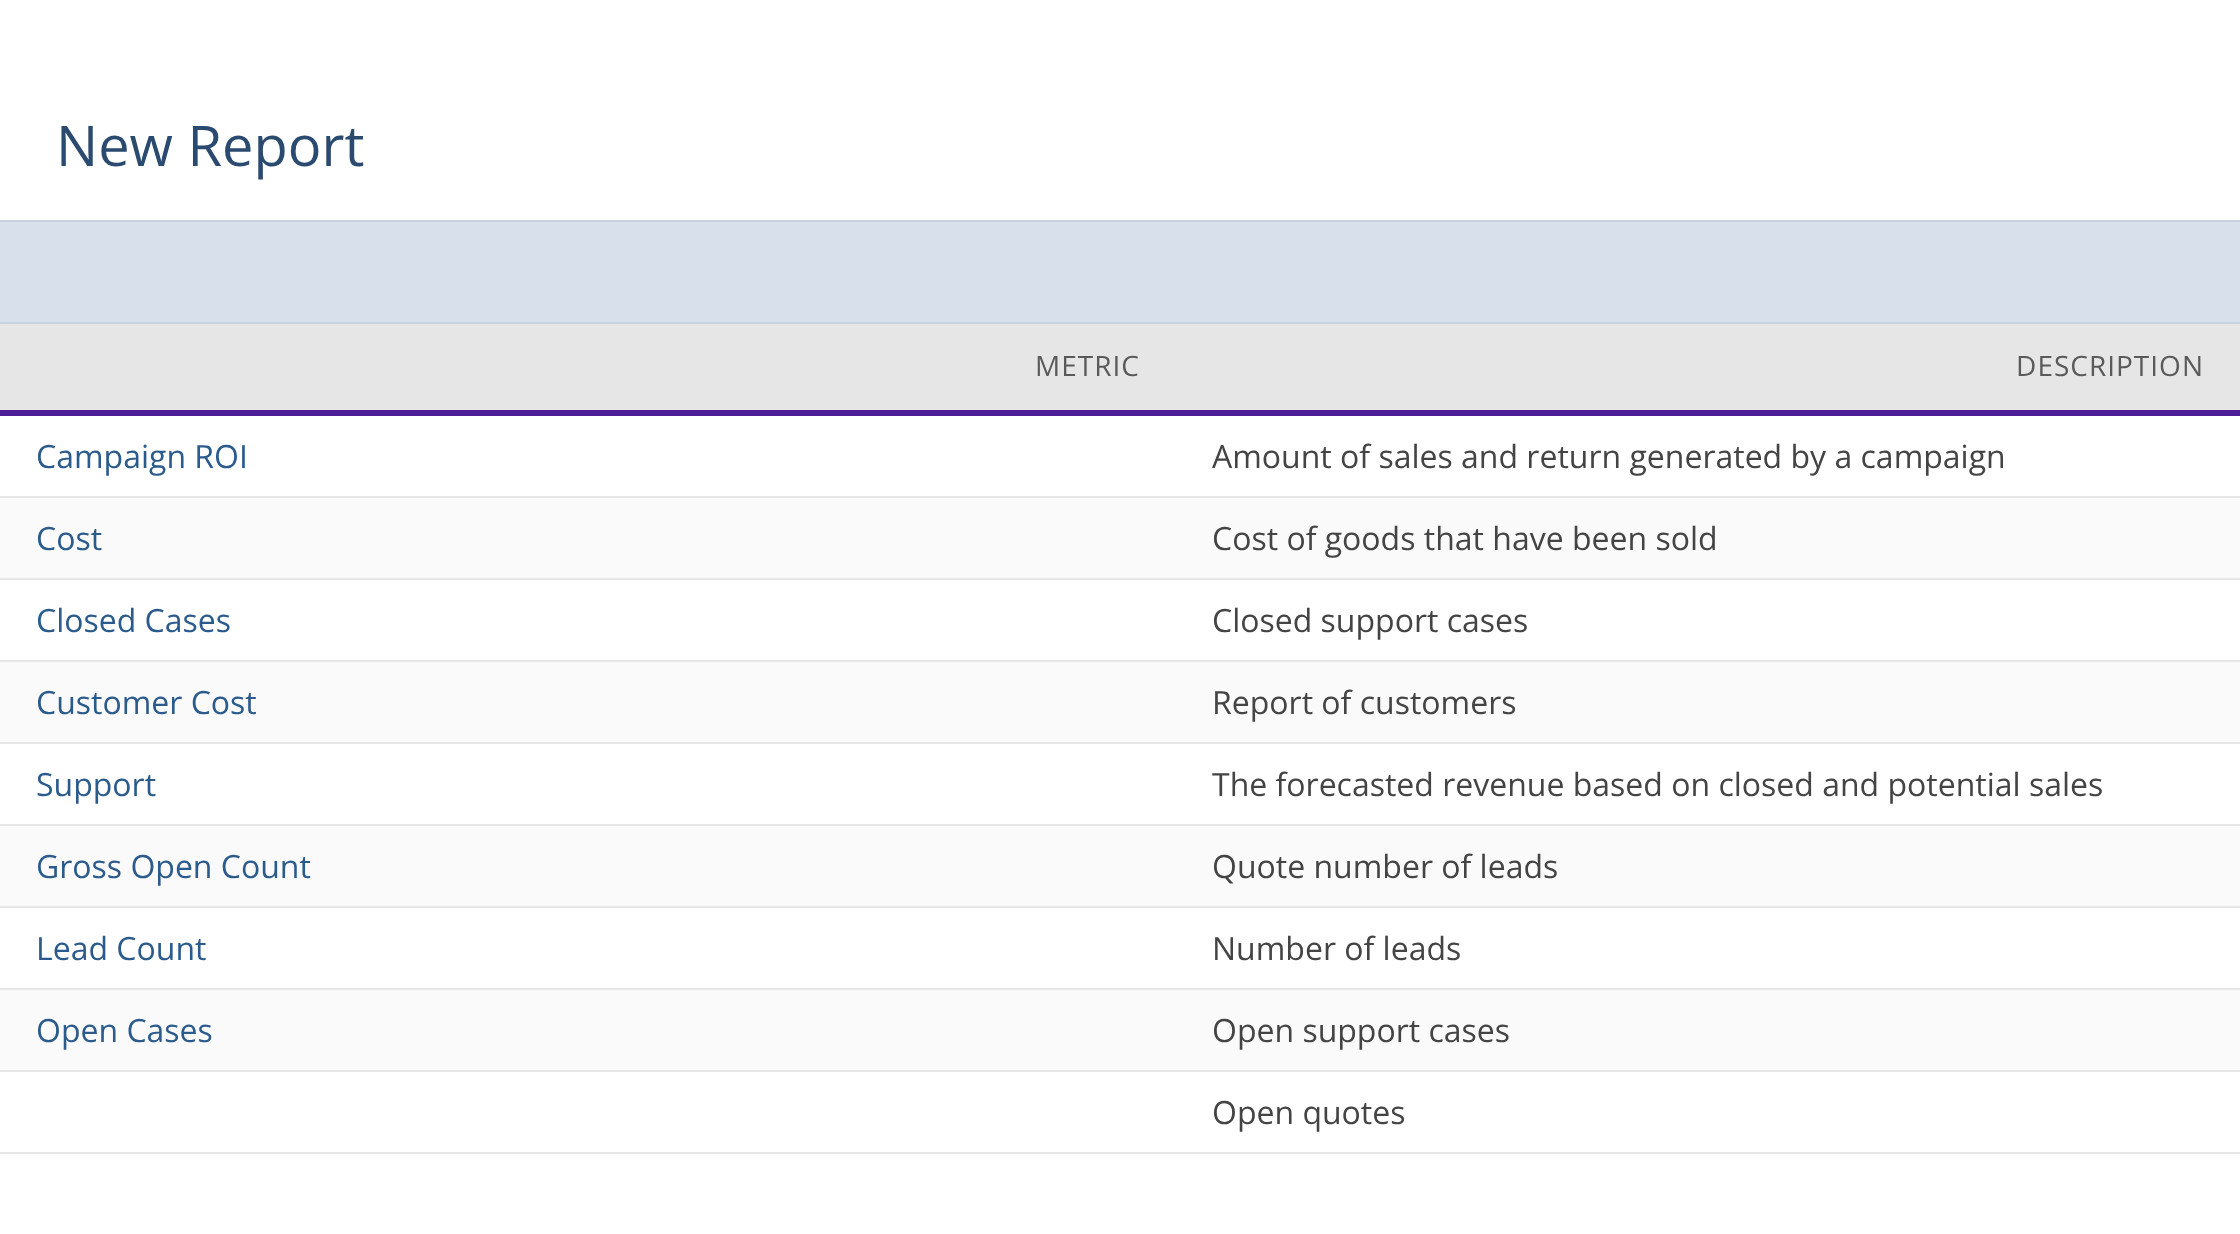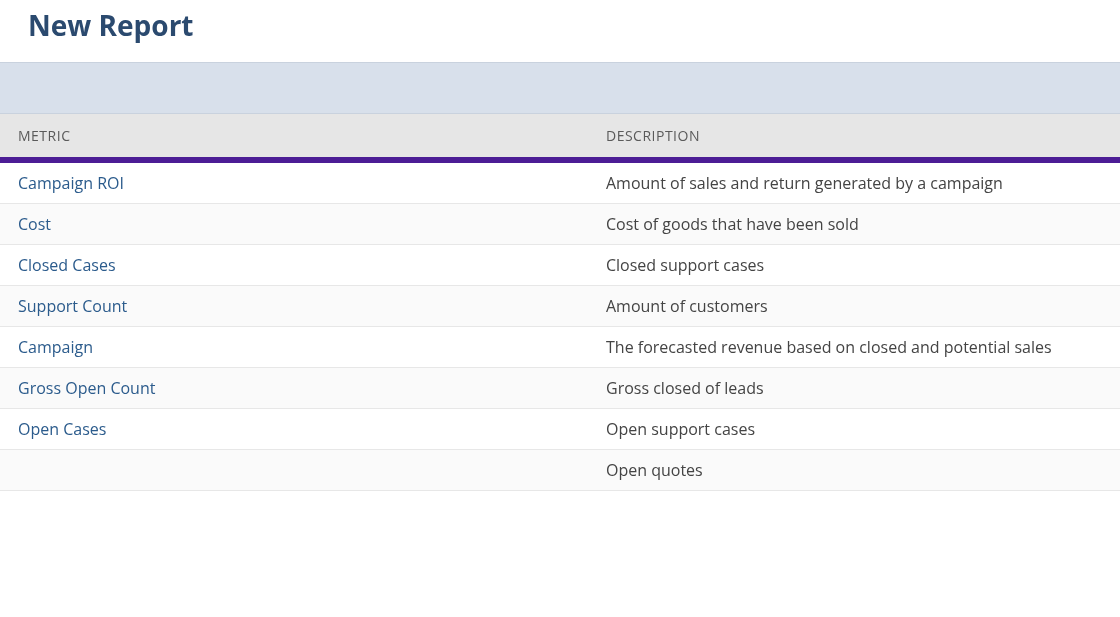--- a/index.html
+++ b/index.html
@@ -4,45 +4,46 @@
 <style>
   * { box-sizing: border-box; margin: 0; padding: 0; }
   body {
     font-family: "Open Sans", "Segoe UI", Arial, sans-serif;
     background: #ffffff;
     color: #333;
     width: 1120px;
   }
   .page-title {
     font-size: 28px;
-    font-weight: 700;
+    font-weight: 400;
     color: #2b4a6f;
     padding: 6px 0 18px 28px;
+    margin-top: 48px;
   }
   .toolbar-band {
     background: #d8e0eb;
     height: 52px;
     border-top: 1px solid #c9d2de;
     border-bottom: 1px solid #c9d2de;
     width: 100%;
   }
   table.data-table {
     width: 100%;
     border-collapse: collapse;
     table-layout: fixed;
   }
   table.data-table thead th {
     background: #e6e6e6;
     color: #5a5a5a;
     font-weight: 400;
     font-size: 14px;
     letter-spacing: 0.5px;
-    text-align: left;
+    text-align: right;
     padding: 12px 18px;
-    border-bottom: 6px solid #4c1d95;
+    border-bottom: 3px solid #4c1d95;
     text-transform: uppercase;
   }
   table.data-table thead th.col-metric { width: 52.5%; }
   table.data-table thead th.col-desc   { width: 47.5%; }
   table.data-table tbody td {
     padding: 9px 18px;
     font-size: 16px;
     border-bottom: 1px solid #e7e7e7;
     color: #444;
     vertical-align: middle;
@@ -77,30 +78,34 @@
     </tr>
     <tr>
       <td><a class="metric-link">Cost</a></td>
       <td>Cost of goods that have been sold</td>
     </tr>
     <tr>
       <td><a class="metric-link">Closed Cases</a></td>
       <td>Closed support cases</td>
     </tr>
     <tr>
-      <td><a class="metric-link">Support Count</a></td>
-      <td>Amount of customers</td>
+      <td><a class="metric-link">Customer Cost</a></td>
+      <td>Report of customers</td>
     </tr>
     <tr>
-      <td><a class="metric-link">Campaign</a></td>
+      <td><a class="metric-link">Support</a></td>
       <td>The forecasted revenue based on closed and potential sales</td>
     </tr>
     <tr>
       <td><a class="metric-link">Gross Open Count</a></td>
-      <td>Gross closed of leads</td>
+      <td>Quote number of leads</td>
+    </tr>
+    <tr>
+      <td><a class="metric-link">Lead Count</a></td>
+      <td>Number of leads</td>
     </tr>
     <tr>
       <td><a class="metric-link">Open Cases</a></td>
       <td>Open support cases</td>
     </tr>
     <tr>
       <td></td>
       <td>Open quotes</td>
     </tr>
   </tbody>

